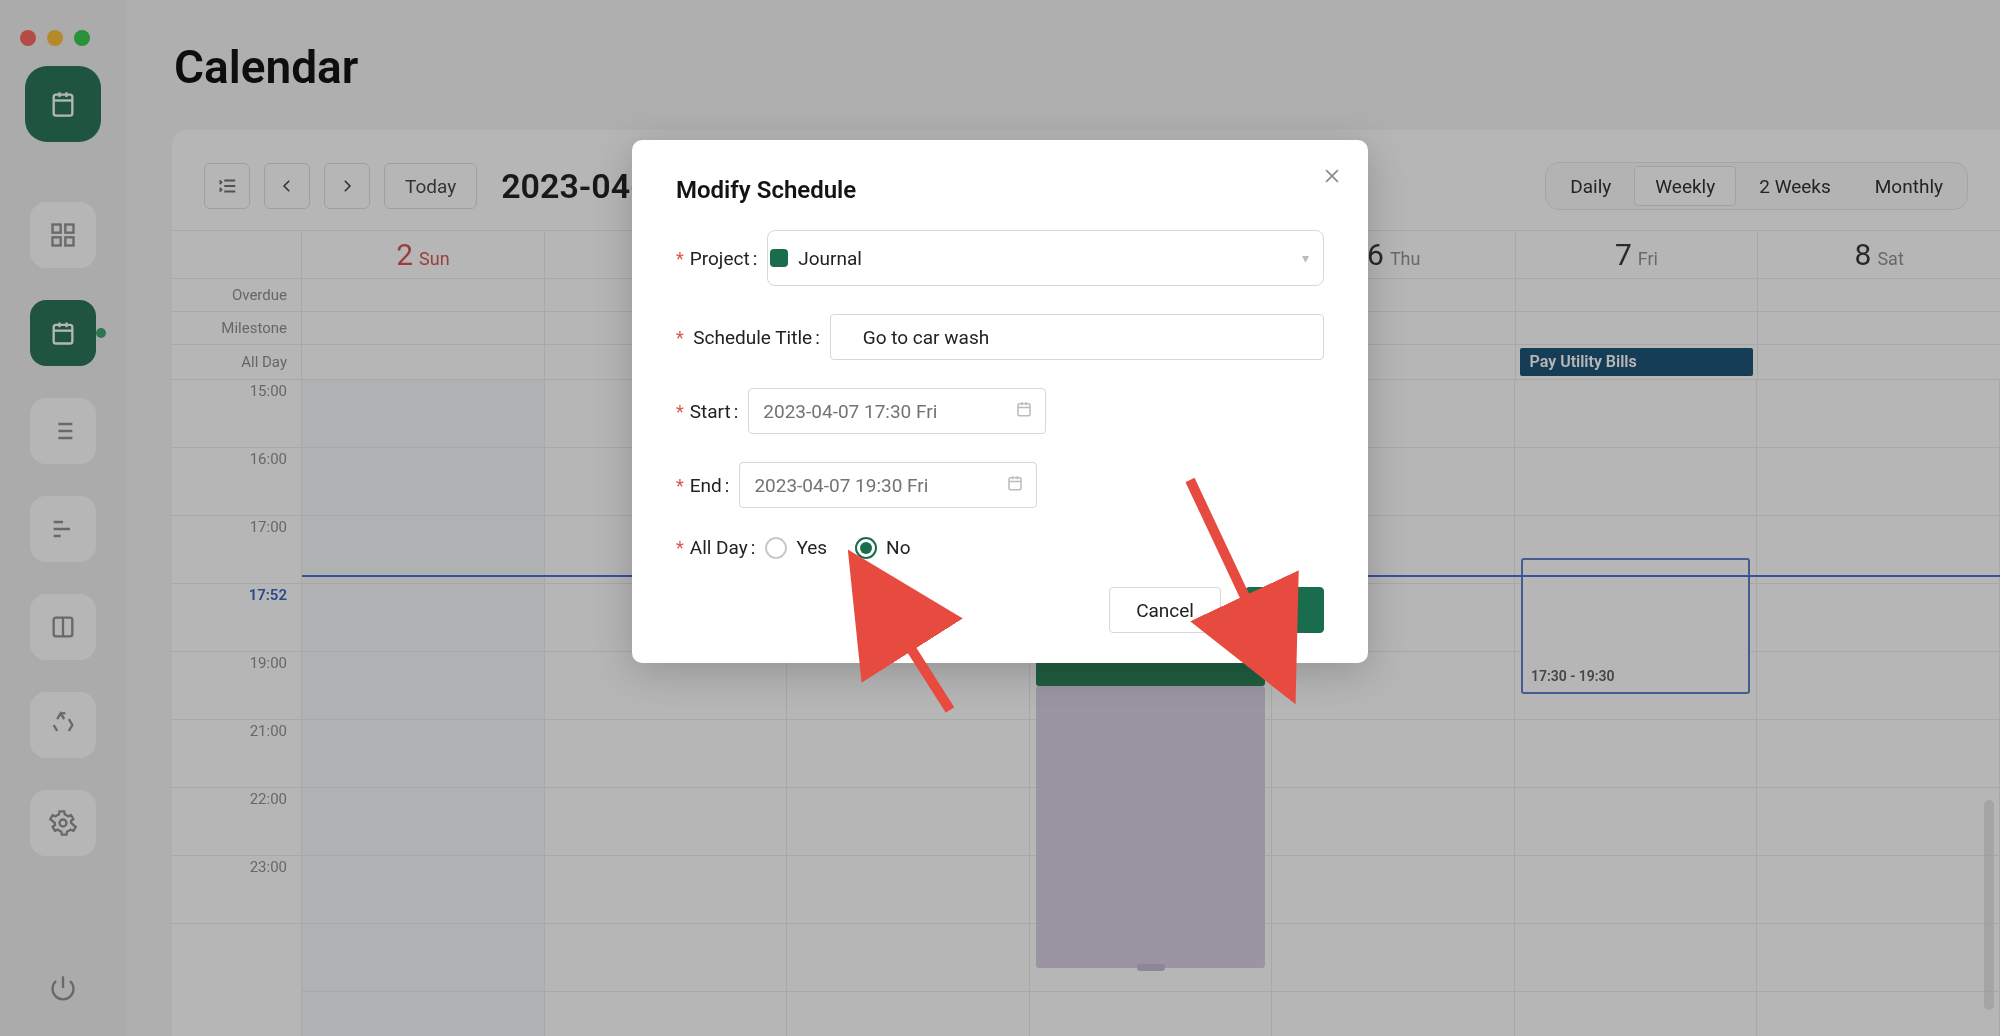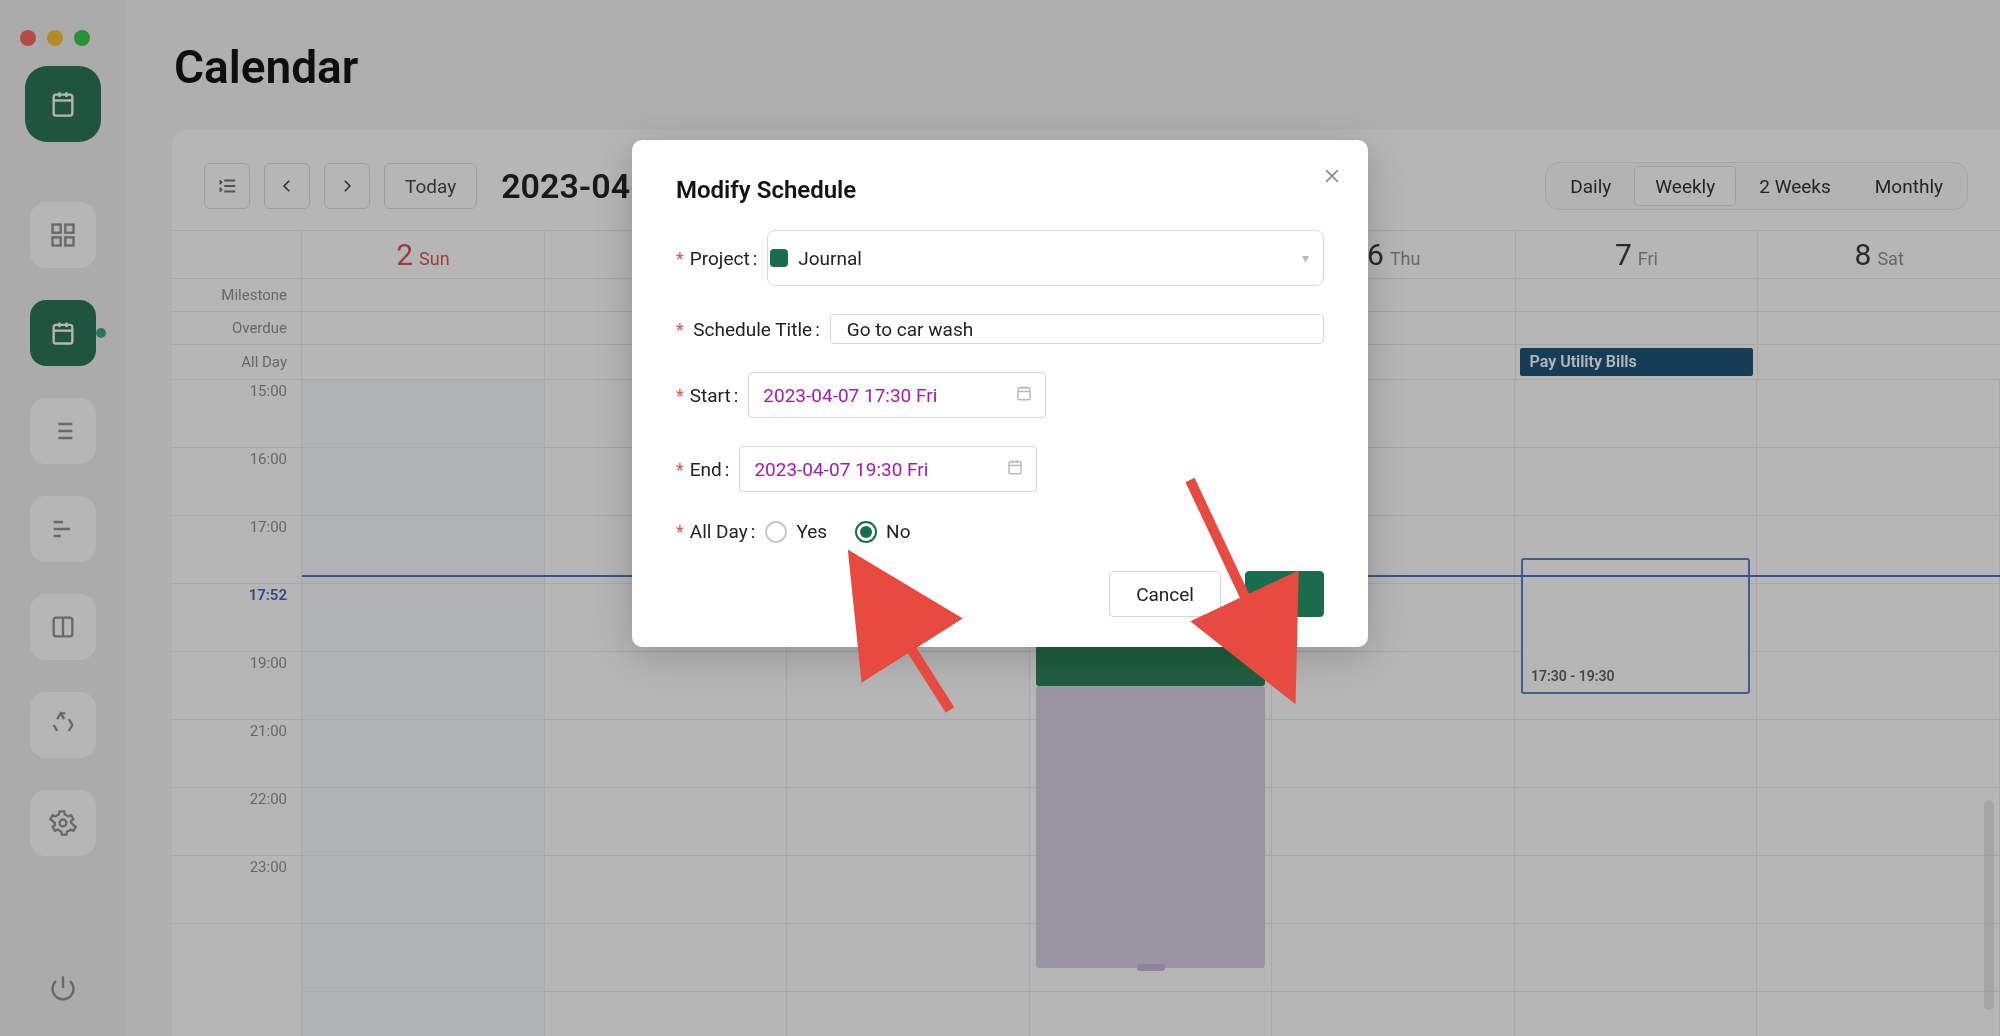--- a/index.html
+++ b/index.html
@@ -86,23 +86,23 @@
 
   .form-row { display: flex; align-items: center; margin-bottom: 28px; }
   .form-row:last-of-type { margin-bottom: 40px; }
   .form-label { font-size: 19px; color: #222; text-align: right; min-width: 106px; padding-right: 10px; white-space: nowrap; }
   .form-label::after { content: ":"; margin-left: 3px; }
   .req-star { color: #d8534a; margin-right: 6px; font-size: 18px; }
 
   .select-input { flex: 1; height: 56px; border: 1px solid #d7d7d7; border-radius: 8px; display: flex; align-items: center; padding: 0 2px; gap: 10px; font-size: 19px; color: #222; position: relative; }
   .select-caret { position: absolute; right: 14px; color: #bbb; font-size: 14px; }
 
-  .text-input { flex: 1; height: 30px; border: 1px solid #d7d7d7; border-radius: 4px; padding: 0 16px; font-size: 19px; color: #222; }
-
-  .date-input { width: 298px; height: 46px; border: 1px solid #d7d7d7; border-radius: 4px; display: flex; align-items: center; padding: 0 14px; font-size: 19px; color: #a21caf; position: relative; }
+  .text-input { flex: 1; height: 46px; border: 1px solid #d7d7d7; border-radius: 4px; padding: 0 32px; font-size: 19px; color: #222; }
+
+  .date-input { width: 298px; height: 46px; border: 1px solid #d7d7d7; border-radius: 4px; display: flex; align-items: center; padding: 0 14px; font-size: 19px; color: #737373; position: relative; }
   .cal-icon { position: absolute; right: 12px; color: #bbb; }
 
   .radio-group { display: flex; gap: 28px; align-items: center; }
   .radio { display: flex; align-items: flex-end; gap: 9px; font-size: 19px; color: #222; cursor: pointer; }
   .radio-circle { width: 22px; height: 22px; border-radius: 50%; border: 2px solid #c9c9c9; position: relative; }
   .radio-checked .radio-circle { border-color: #1a6d4c; }
   .radio-checked .radio-circle::after { content: ""; width: 12px; height: 12px; border-radius: 50%; background: #1a6d4c; position: absolute; top: 50%; left: 50%; transform: translate(-50%,-50%); }
 
   .modal-footer { display: flex; justify-content: flex-end; gap: 24px; }
   .btn { height: 46px; padding: 0 26px; border-radius: 4px; font-size: 19px; cursor: pointer; display: flex; align-items: center; }
@@ -248,31 +248,31 @@
         <span class="day-num">7</span>
           <span class="day-name">Fri</span>
       </div>
       <div class="day-col-head">
         <span class="day-num">8</span>
           <span class="day-name">Sat</span>
       </div>
     </div>
 
     <div class="special-row">
+      <div class="special-label">Overdue</div>
+      <div class="special-cell"></div>
+        <div class="special-cell"></div>
+        <div class="special-cell"></div>
+        <div class="special-cell"></div>
+        <div class="special-cell"></div>
+        <div class="special-cell"></div>
+        <div class="special-cell"></div>
+    </div>
+    <div class="special-row">
       <div class="special-label">Milestone</div>
-      <div class="special-cell"></div>
-        <div class="special-cell"></div>
-        <div class="special-cell"></div>
-        <div class="special-cell"></div>
-        <div class="special-cell"></div>
-        <div class="special-cell"></div>
-        <div class="special-cell"></div>
-    </div>
-    <div class="special-row">
-      <div class="special-label">Overdue</div>
       <div class="special-cell"></div>
         <div class="special-cell"></div>
         <div class="special-cell"></div>
         <div class="special-cell"></div>
         <div class="special-cell"></div>
         <div class="special-cell"></div>
         <div class="special-cell"></div>
     </div>
     <div class="special-row allday-row">
       <div class="special-label">All Day</div>

